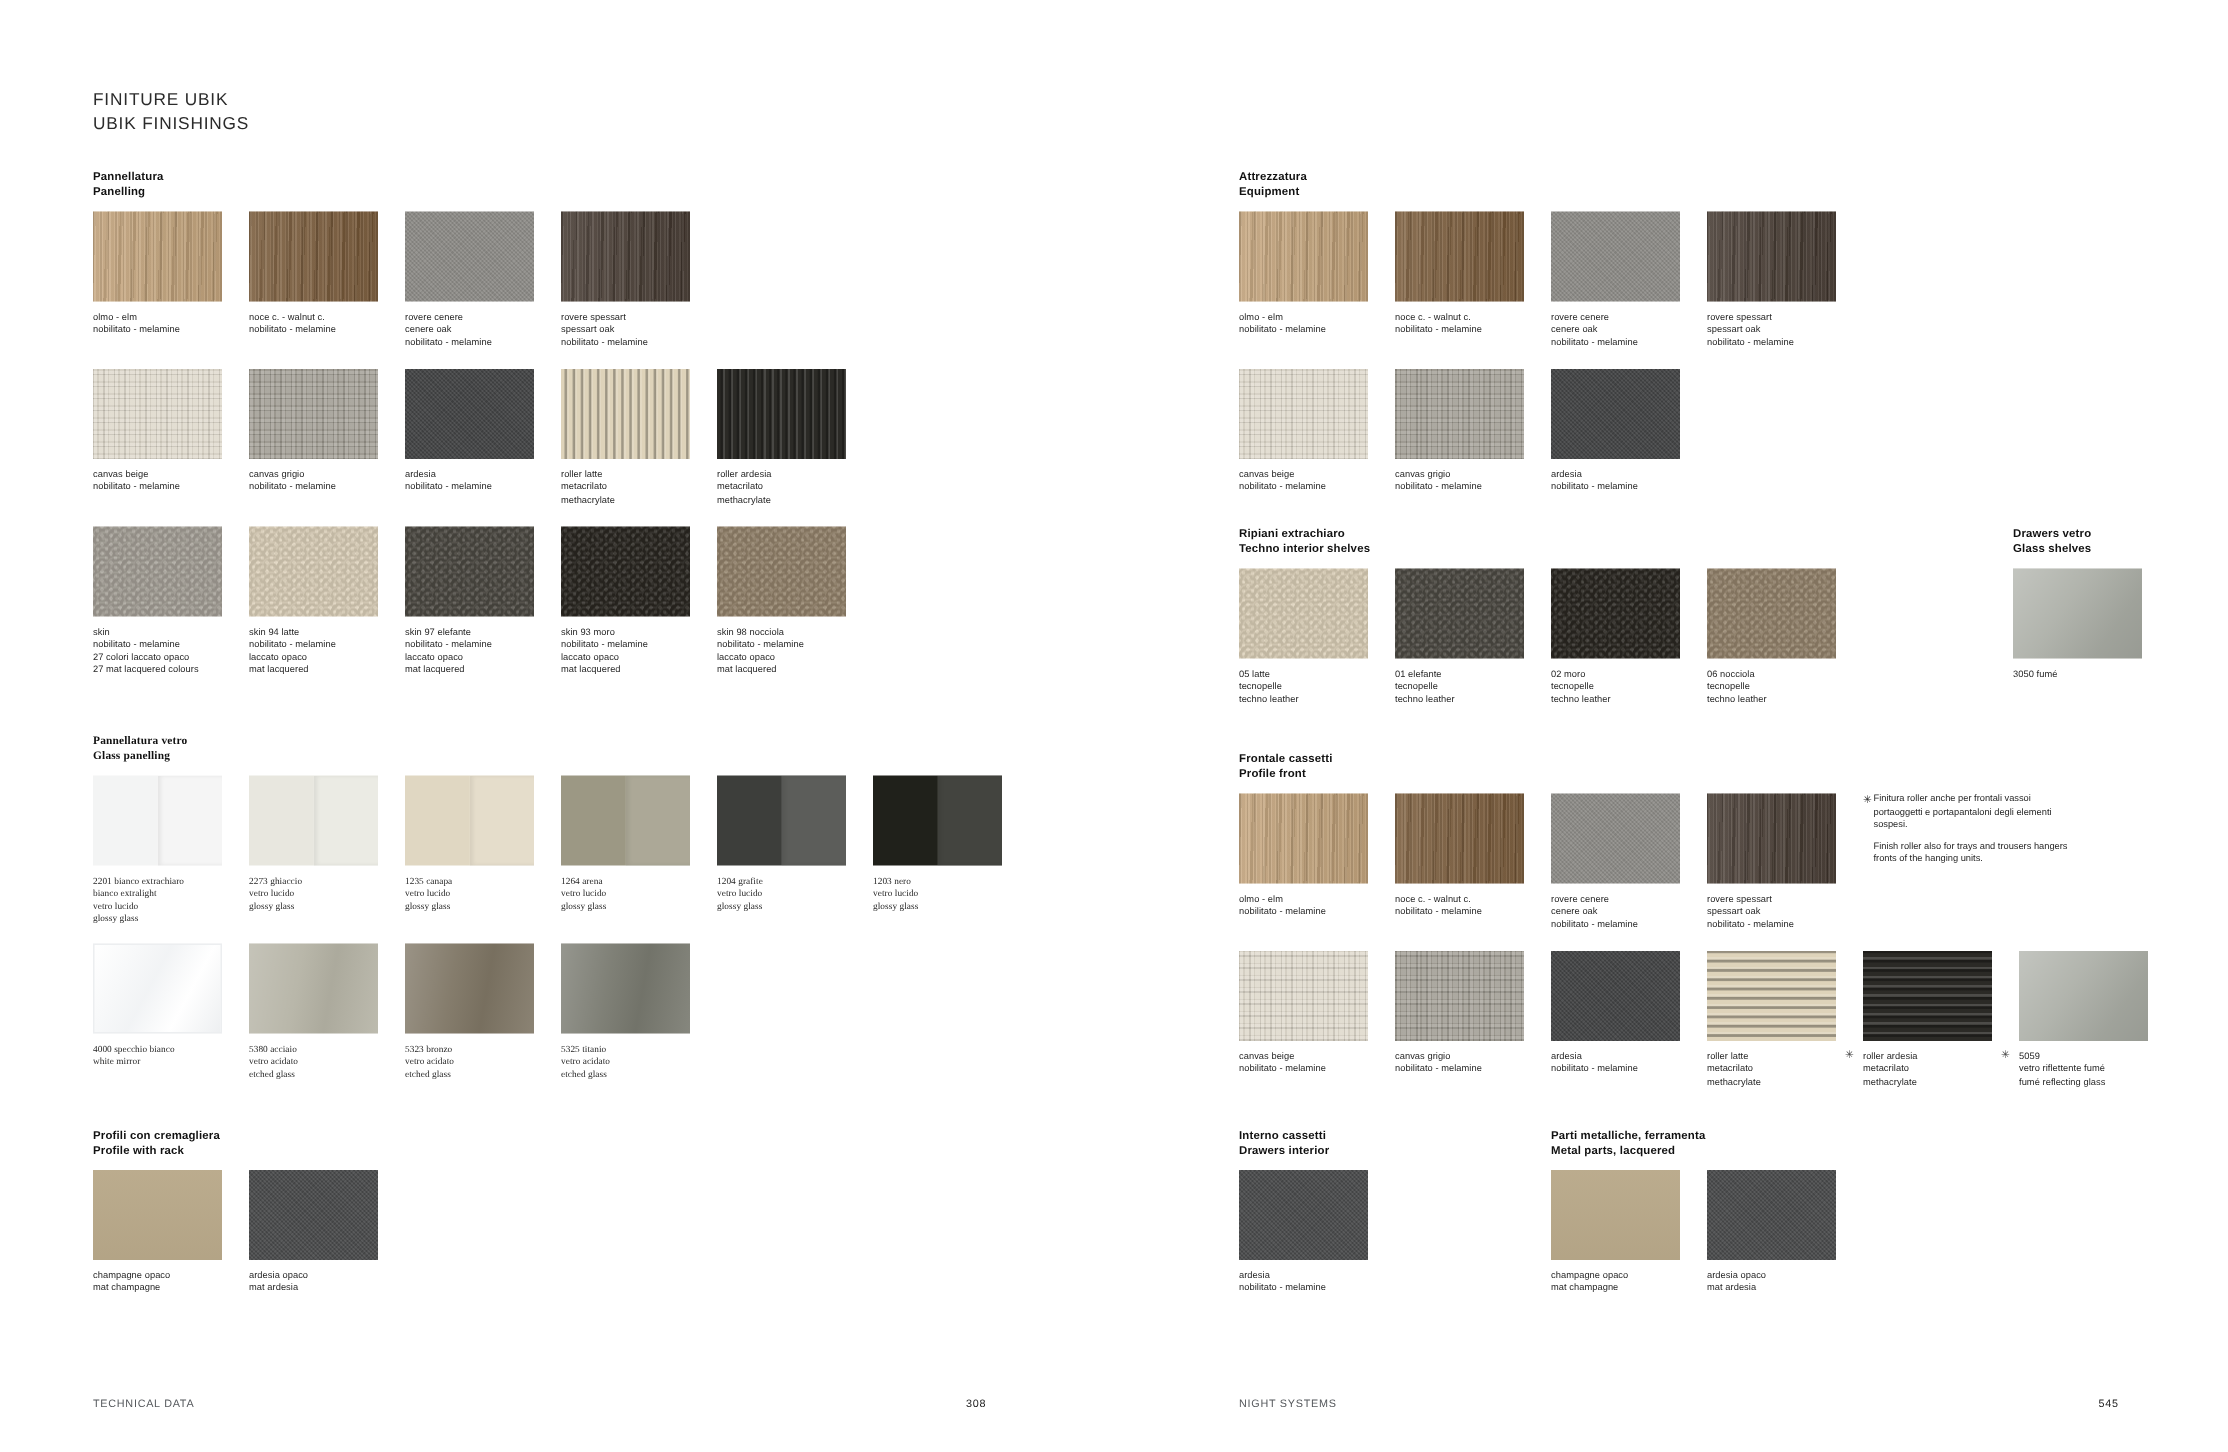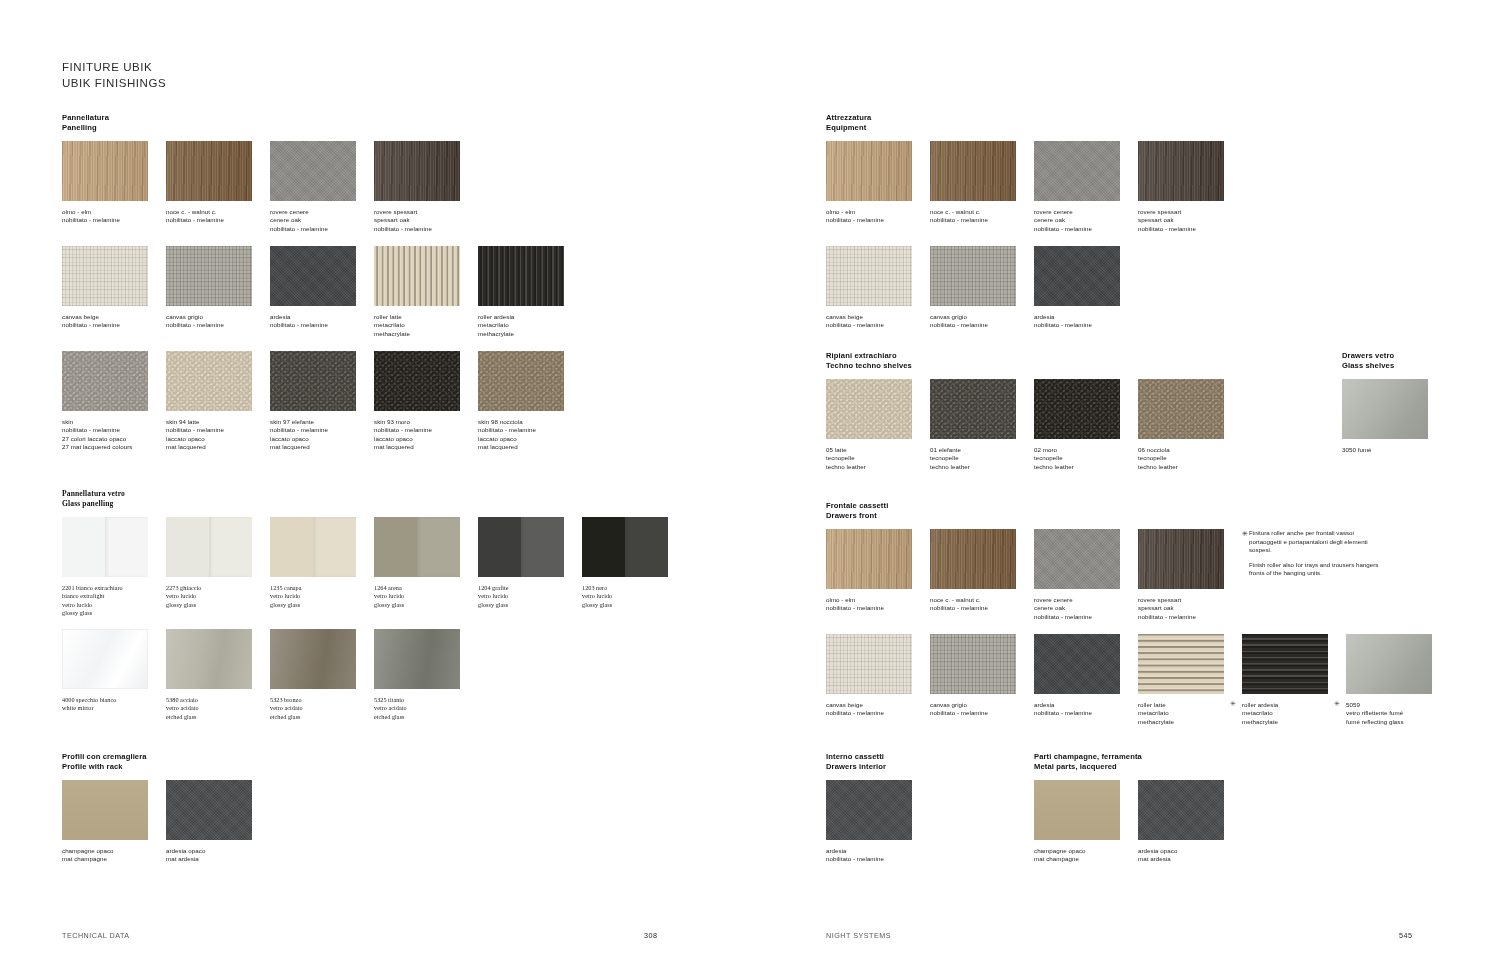--- a/index.html
+++ b/index.html
@@ -454,21 +454,21 @@
             <span>ardesia</span>
             <span>nobilitato - melamine</span>
           </div>
         </div>
       </div>
     </div>
 
   <div class="section" style="left:826px; top:351px;">
       <div class="sec-head">
         <div>Ripiani extrachiaro</div>
-        <div>Techno techno shelves</div>
+        <div>Techno interior shelves</div>
       </div>
       <div class="row" style="position: absolute; left: 0px; top: 28px; width: 700px; height: 100px;">
         <div class="cell" style="left: 0px;">
           <div class="sw tx-leather" style="background-color: rgb(221, 209, 185);"></div>
           <div class="cap">
             <span>05 latte</span>
             <span>tecnopelle</span>
             <span>techno leather</span>
           </div>
         </div>
@@ -510,21 +510,21 @@
           <div class="cap">
             <span>3050 fumé</span>
           </div>
         </div>
       </div>
     </div>
 
   <div class="section" style="left:826px; top:501px;">
       <div class="sec-head">
         <div>Frontale cassetti</div>
-        <div>Drawers front</div>
+        <div>Profile front</div>
       </div>
       <div class="row" style="position: absolute; left: 0px; top: 28px; width: 700px; height: 100px;">
         <div class="cell" style="left: 0px;">
           <div class="sw tx-wood" style="background-color: rgb(196, 163, 121);"></div>
           <div class="cap">
             <span>olmo - elm</span>
             <span>nobilitato - melamine</span>
           </div>
         </div>
         <div class="cell" style="left: 104px;">
@@ -613,21 +613,21 @@
           <div class="cap">
             <span>ardesia</span>
             <span>nobilitato - melamine</span>
           </div>
         </div>
       </div>
     </div>
 
   <div class="section" style="left:1034px; top:752px;">
       <div class="sec-head">
-        <div>Parti champagne, ferramenta</div>
+        <div>Parti metalliche, ferramenta</div>
         <div>Metal parts, lacquered</div>
       </div>
       <div class="row" style="position: absolute; left: 0px; top: 28px; width: 700px; height: 100px;">
         <div class="cell" style="left: 0px;">
           <div class="sw tx-flat" style="background-color: rgb(185, 169, 138);"></div>
           <div class="cap">
             <span>champagne opaco</span>
             <span>mat champagne</span>
           </div>
         </div>

